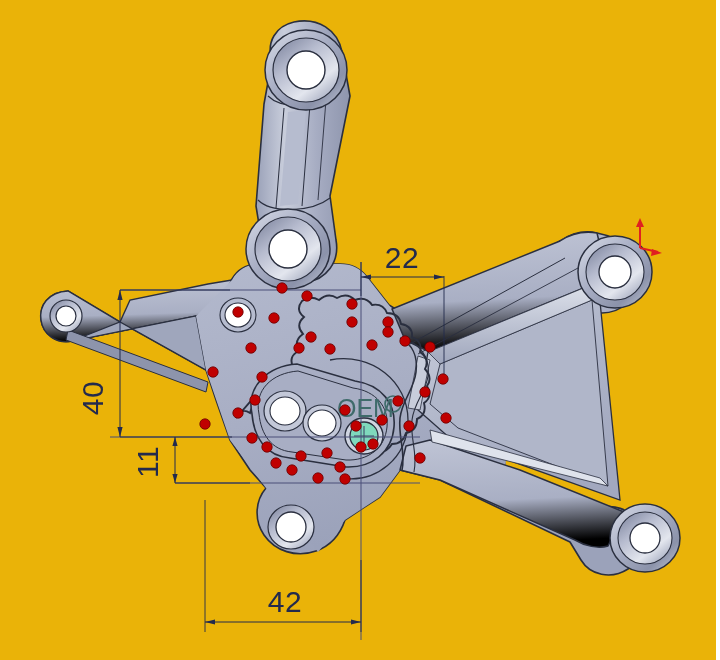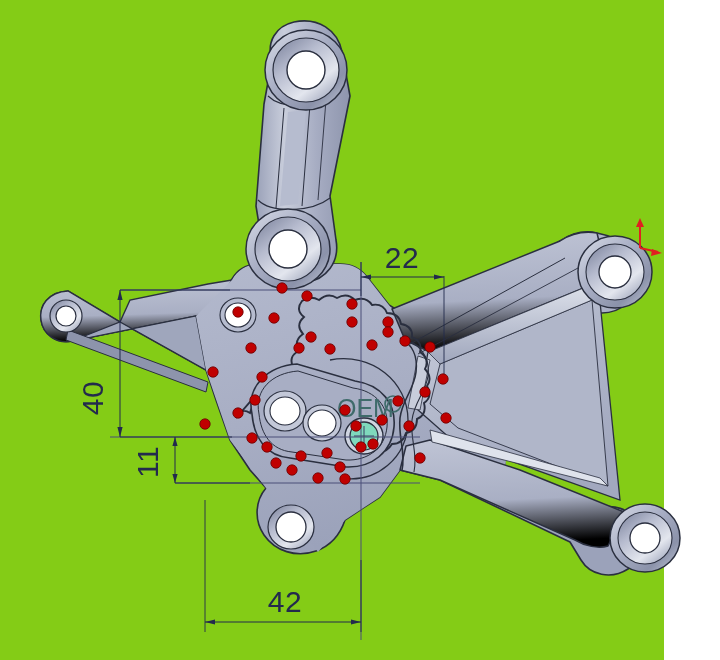--- a/index.html
+++ b/index.html
@@ -8,23 +8,23 @@
     background: #ffffff;
   }
   body {
     width: 720px;
     height: 660px;
     overflow: hidden;
     font-family: "Liberation Sans", sans-serif;
   }
   #cad-viewport {
     position: relative;
-    width: 664px;
+    width: 716px;
     height: 660px;
-    background: #84cc16;
+    background: #eab308;
   }
   #cad-svg {
     position: absolute;
     left: 0;
     top: 0;
     display: block;
   }
   .dim-text {
     font-family: "Liberation Sans", sans-serif;
     font-size: 30px;

